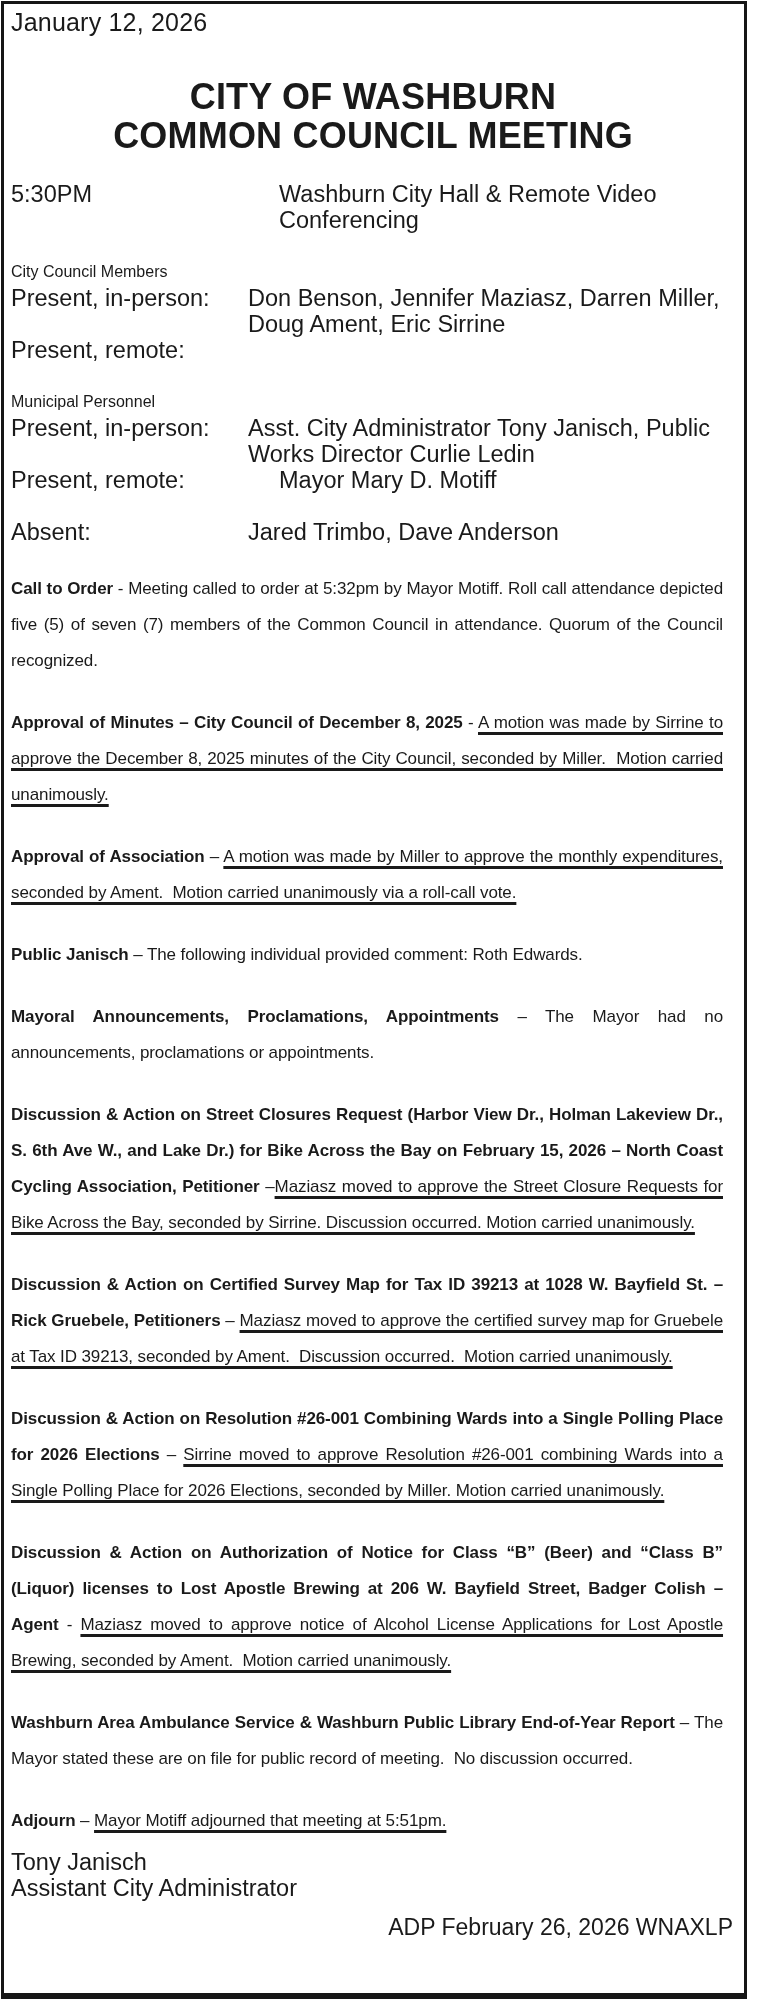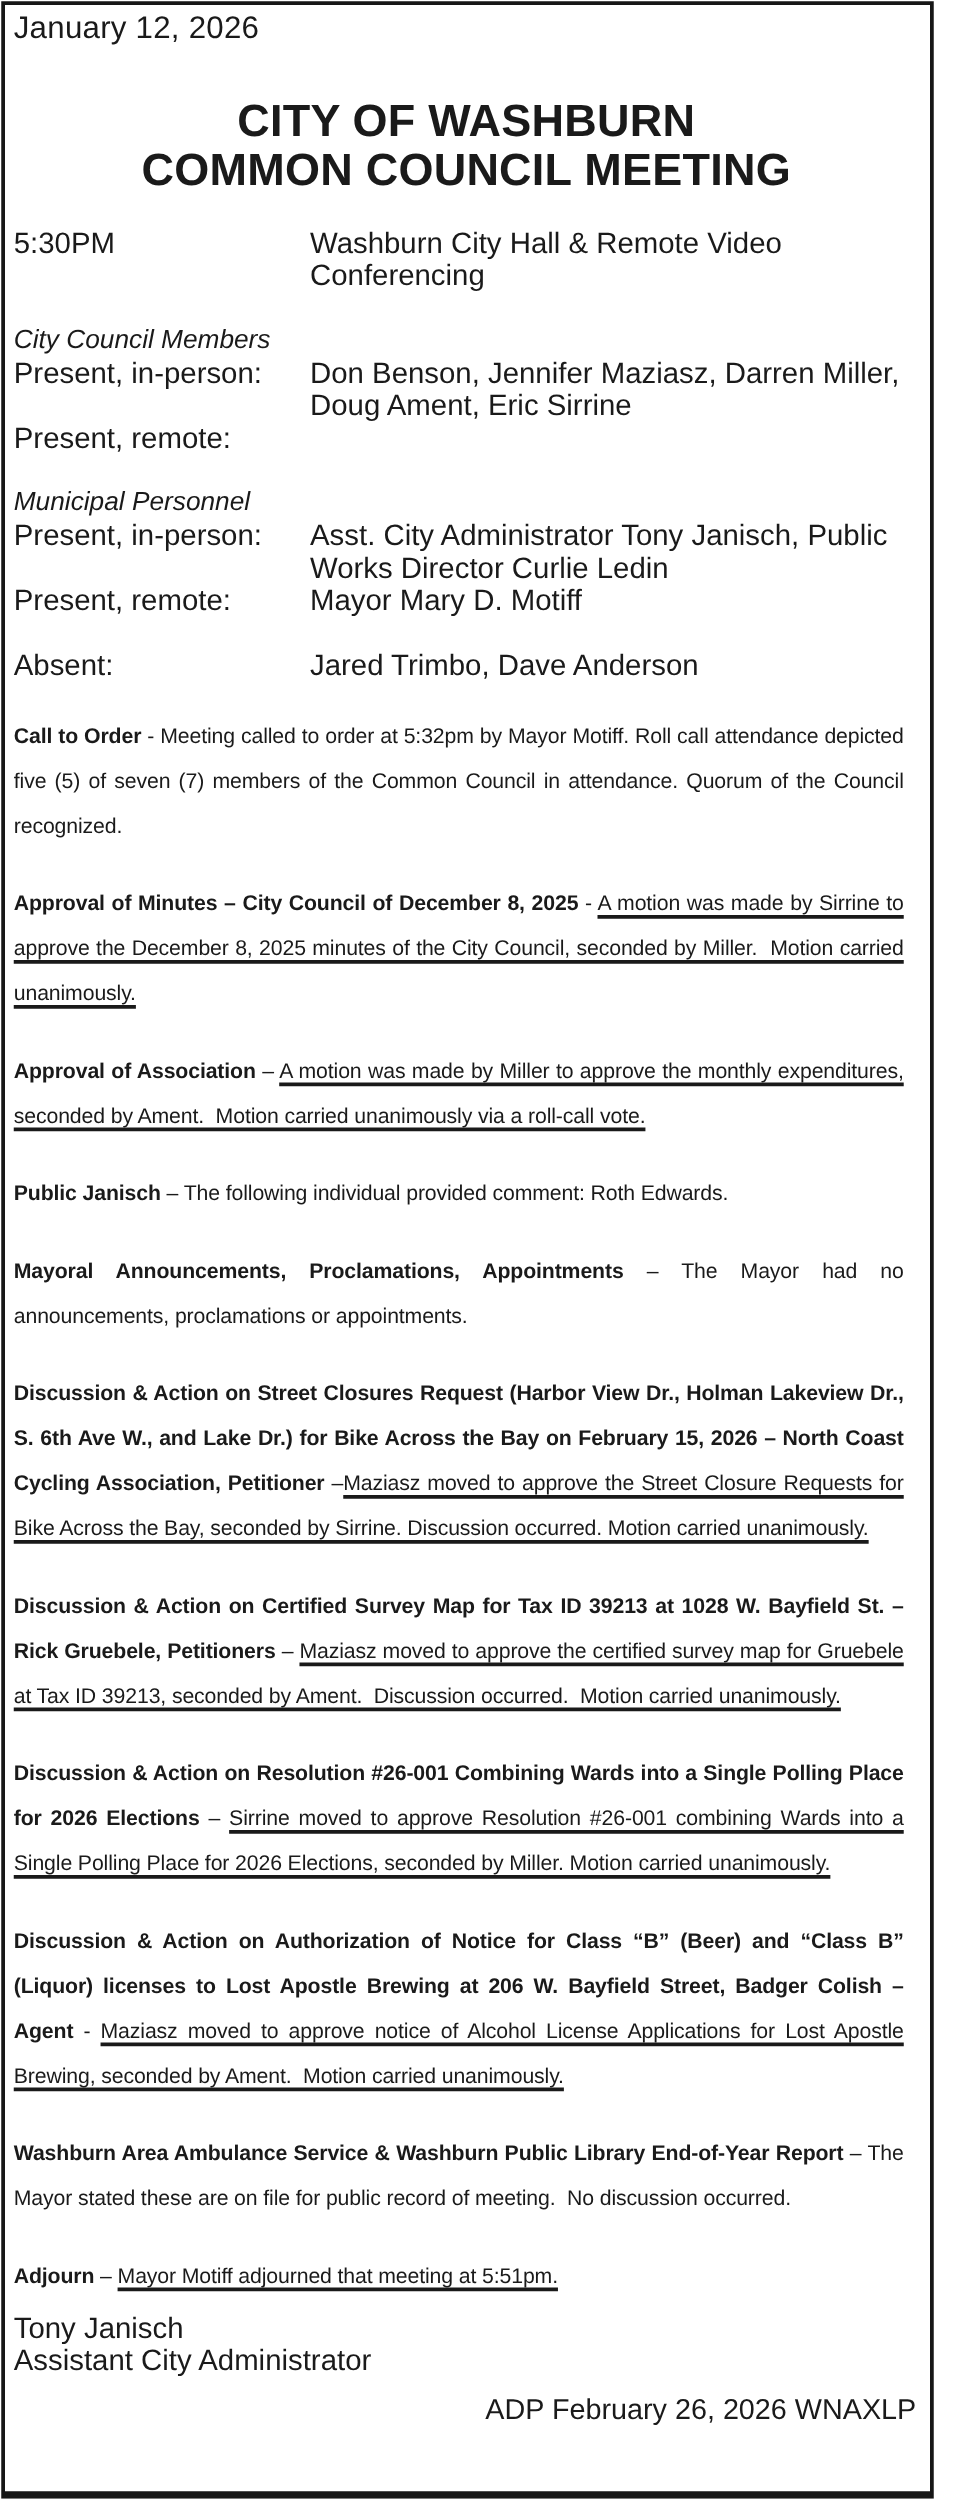--- a/index.html
+++ b/index.html
@@ -30,25 +30,24 @@
     margin-bottom: 26px;
     margin-top: 40px;
   }
   .row {
     display: grid;
     grid-template-columns: 237px 1fr;
     font-size: 23.5px;
     line-height: 26px;
   }
   .sect {
-    font-size: 21px;
+    font-size: 16px;
     line-height: 26px;
-    font-style: italic;
   }
-  .gap-below { margin-bottom: 26px; }
+  .gap-below { margin-bottom: 26px; gap: 31px; }
   .para {
     margin: 26px 12px 0 0;
     font-size: 17px;
     line-height: 36px;
     text-align: justify;
     letter-spacing: -0.1px;
     -webkit-hyphens: auto;
     hyphens: auto;
   }
   .hd { font-weight: bold; }

